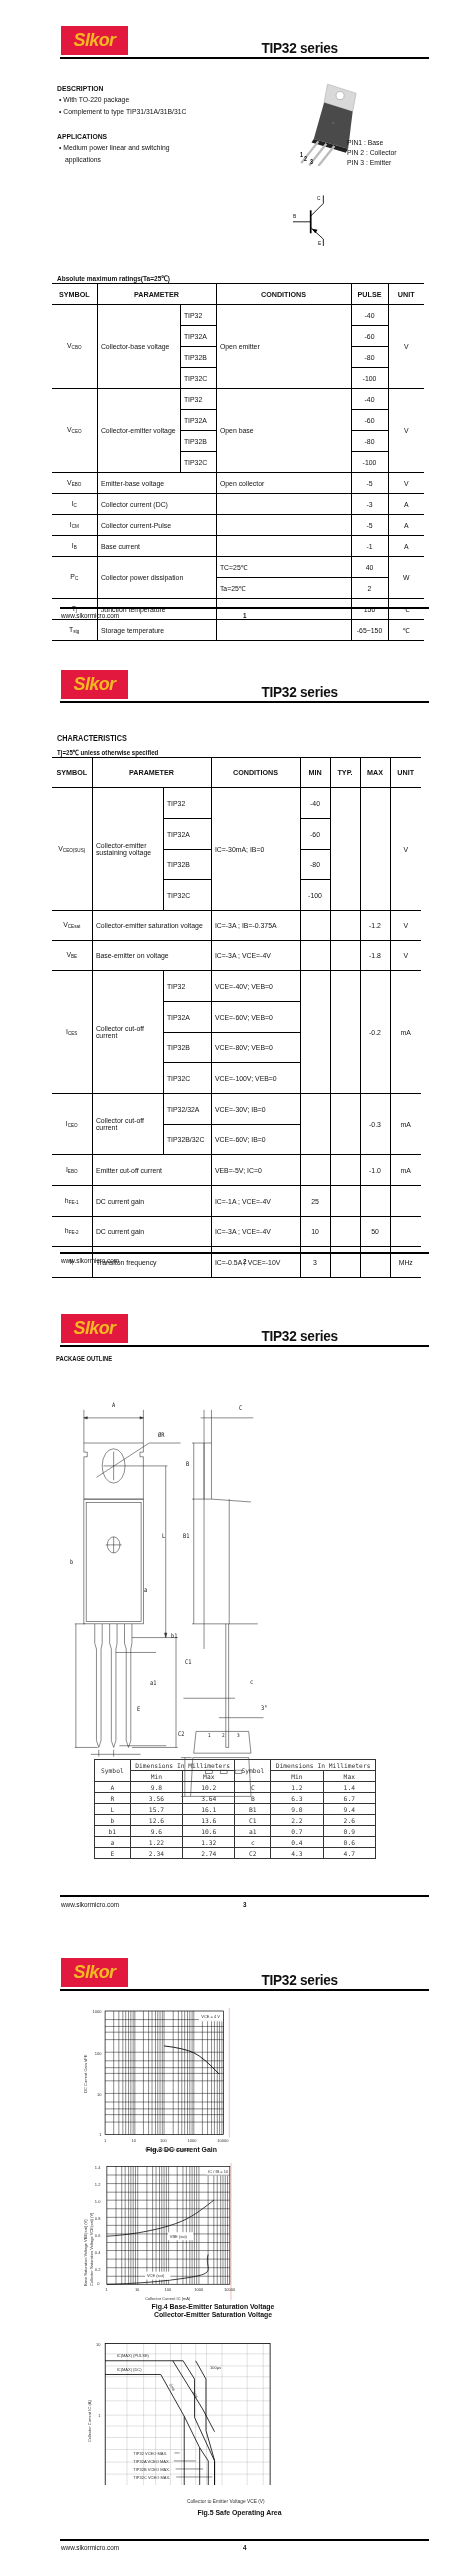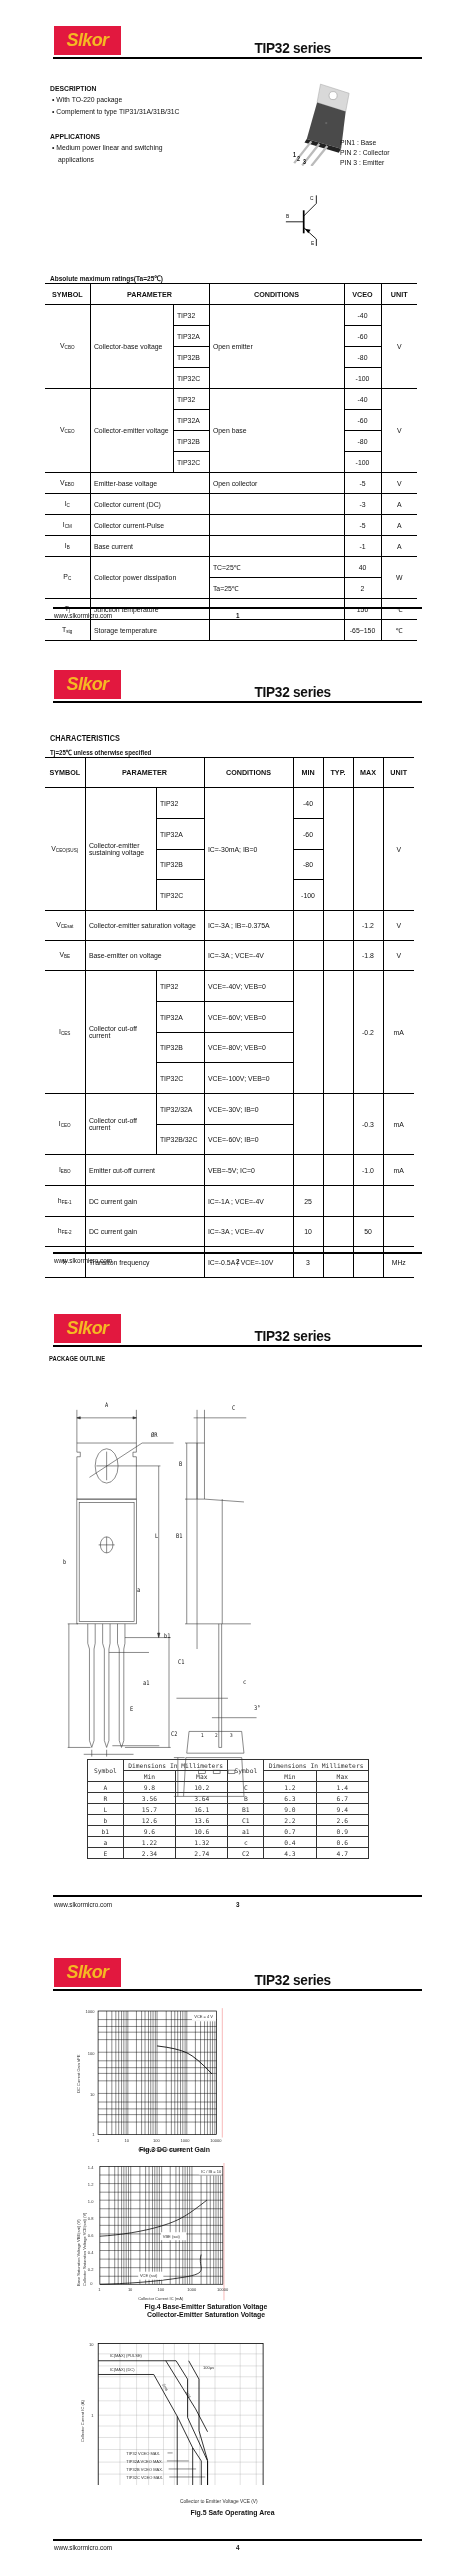--- a/index.html
+++ b/index.html
@@ -1,17 +1,17 @@
 <!DOCTYPE html>
 <html style="font-size:9.2px"><head>
 <meta charset="utf-8">
 <style>
   * { box-sizing: border-box; margin: 0; padding: 0; }
   body { width: 455px; height: 2576px; background: #fff; font-family: "Liberation Sans", sans-serif; color: #111; position: relative; overflow: hidden; }
-  .page { position: absolute; left: 5px; width: 371px; }
+  .page { position: absolute; left: 12px; width: 371px; }
   .logo { position: absolute; left: 49px; width: 67px; height: 29px; background: #e2183f; color: #f5b823; font-weight: bold; font-style: italic; font-size: 18px; letter-spacing: -0.6px; display: flex; align-items: center; justify-content: center; font-family: "Liberation Sans", sans-serif; }
   .series { position: absolute; right: 45px; font-weight: bold; font-size: 15.5px; letter-spacing: -0.3px; transform: scaleX(0.88); transform-origin: right; }
   .rule { position: absolute; left: 48px; width: 369px; height: 2.3px; background: #000; }
   .foot-url { position: absolute; left: 49px; font-size: 7.5px; transform: scaleX(0.85); transform-origin: left; }
   .foot-page { position: absolute; left: 231px; font-size: 6.3px; font-weight: bold; }
   .h-sec { position: absolute; font-weight: bold; font-size: 8px; transform: scaleX(0.85); transform-origin: left; }
   .txt { position: absolute; font-size: 8px; transform: scaleX(0.85); transform-origin: left; white-space: nowrap; }
   table.dt { position: absolute; border-collapse: collapse; font-size: 6.9px; }
   table.dt td, table.dt th { border: 0.6px solid #000; height: 21px; padding: 0 3.4px; }
   table.dt th { font-weight: bold; text-align: center; font-size: 7.2px; }
@@ -82,21 +82,21 @@
         <col style="width:36px">
         <col style="width:135px">
         <col style="width:37px">
         <col style="width:36px">
       </colgroup>
     <tbody>
         <tr class="hd">
       <th>SYMBOL</th>
       <th colspan="2">PARAMETER</th>
       <th>CONDITIONS</th>
-      <th>VCEO</th>
+      <th>PULSE</th>
       <th>UNIT</th>
     </tr>
 
     <tr>
       <td class="c" rowspan="4"><span>V</span><sub>CBO</sub></td>
       <td rowspan="4">Collector-base voltage</td>
       <td>TIP32</td>
       <td rowspan="4">Open emitter</td>
       <td class="c">-40</td>
       <td class="c" rowspan="4">V</td>

